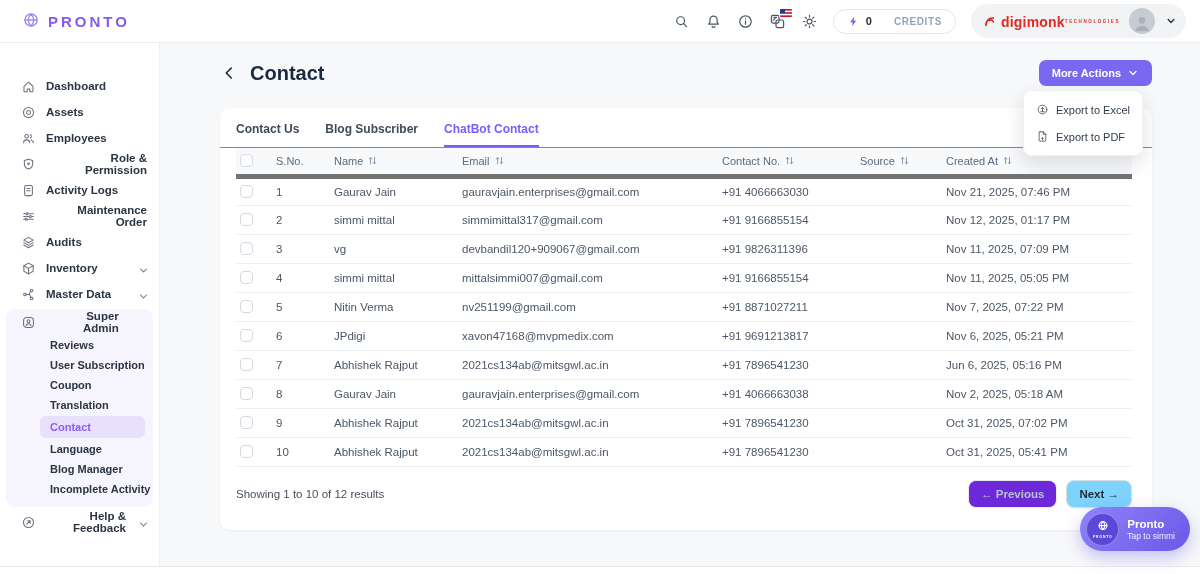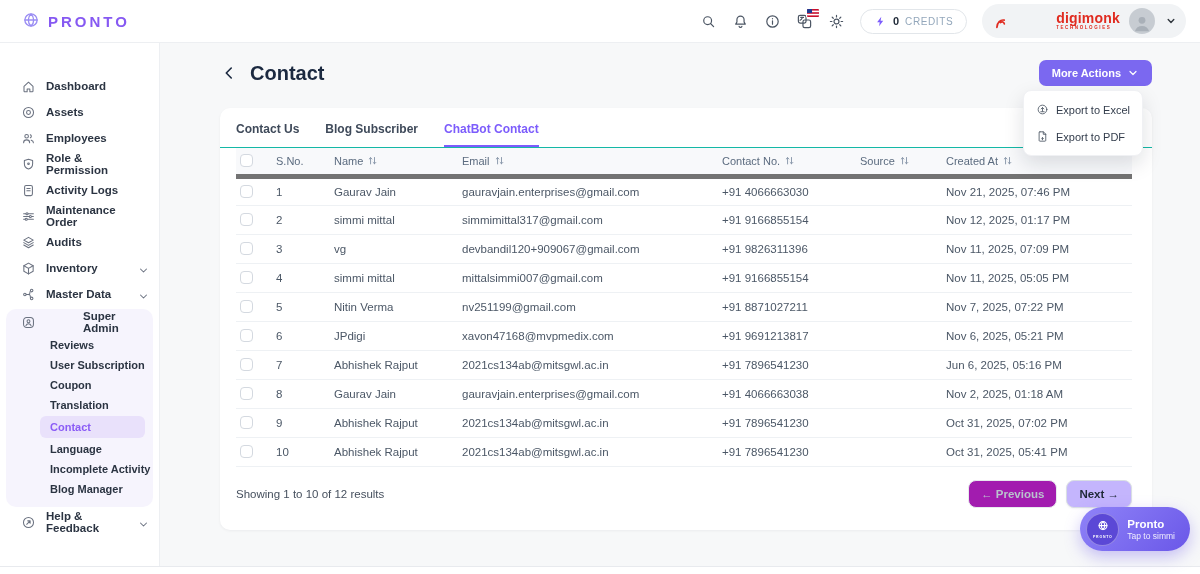--- a/index.html
+++ b/index.html
@@ -13,34 +13,34 @@
   .logo { display:flex; align-items:center; gap:6px; padding-left:22px; color:#8659f2; }
   .logo .globe { width:20px; height:20px; color:#9a8df3; }
   .logo-text { font-size:15px; font-weight:800; letter-spacing:3px; color:#8659f2; }
   .topbar-right { margin-left:auto; display:flex; align-items:center; gap:15px; padding-right:14px; }
   .icon-btn { color:#4b5563; cursor:pointer; position:relative; }
   .icon-btn .ic { width:17px; height:17px; stroke-width:1.4; }
   .flag-badge { position:absolute; top:-4px; right:-6px; width:12px; height:8px; border-radius:1px; overflow:hidden; box-shadow:0 0 0 1px #fff; }
   .credits-pill { display:flex; align-items:center; gap:6px; border:1px solid #e2e6ea; border-radius:16px; padding:5px 13px; background:#fff; cursor:pointer; }
   .credits-pill .bolt { width:13px; height:13px; color:#7c5cfc; }
   .credits-count { font-size:11px; font-weight:700; color:#1f2937; }
-  .credits-label { font-size:10px; font-weight:400; letter-spacing:.6px; color:#93a7bb; }
+  .credits-label { font-size:10px; font-weight:700; letter-spacing:.6px; color:#93a7bb;margin-left:16px; }
   .org-pill { display:flex; align-items:center; gap:9px; background:#f1f3f5; border-radius:18px; padding:4px 8px 4px 12px; cursor:pointer; }
-  .org-name-wrap { display:flex; flex-direction:column; line-height:1;margin-left:44px; }
+  .org-name-wrap { display:flex; align-items:center; line-height:1; }
   .org-row { display:flex; align-items:flex-end; gap:2px; }
   .monkey { width:16px; height:16px; }
   .org-name { font-size:14px; font-weight:800; color:#e02b20; letter-spacing:.2px; }
   .org-sub { font-size:4.5px; font-weight:700; letter-spacing:1.6px; color:#e02b20; margin-top:1px; }
   .avatar { width:26px; height:26px; border-radius:50%; background:#c7ccd2; overflow:hidden; display:flex; align-items:flex-end; justify-content:center; }
   .avatar svg { width:22px; height:22px; }
   .tb-chevron { width:14px; height:14px; color:#30363d; }
 
   
   .sidebar { position:absolute; top:43px; left:0; width:160px; bottom:8px; background:#fff; border-right:1px solid #edeff2; z-index:20; padding-top:30px; overflow:hidden; }
-  .nav-item { height:26px; display:flex; align-items:center; gap:10px; padding:0 12px 0 21px; font-size:11.5px; font-weight:600; color:#2b3442; cursor:pointer; }
+  .nav-item { height:26px; display:flex; align-items:center; gap:10px; padding:0 12px 0 21px; font-size:11.5px; font-weight:600; color:#2b3442; cursor:pointer;text-align:right; }
   .nav-item .ic { width:15px; height:15px; color:#6b7280; flex:none; stroke-width:1.4; }
   .nav-chevron { margin-left:auto; width:11px; height:11px; color:#6b7280; }
   .nav-group { margin:2px 6px; background:#f6f4fd; border-radius:10px; padding-bottom:8px; }
   .nav-group .nav-item { padding-left:15px;gap:47px; }
   .nav-sub { height:20px; display:flex; align-items:center; padding-left:44px; font-size:11px; font-weight:600; color:#2b3442; cursor:pointer; }
   .nav-sub.active { background:#e9e1fb; color:#8b5cf6; border-radius:6px; margin:1px 8px 1px 34px; padding-left:10px; height:22px; }
 
   
   .main { position:absolute; left:160px; top:43px; right:0; bottom:8px; background:#f7f8f9; }
   .page-head { position:absolute; top:17px; left:60px; right:48px; display:flex; align-items:center; }
@@ -58,22 +58,22 @@
   table { width:100%; border-collapse:collapse; table-layout:fixed; }
   thead th { background:#f8f9fb; font-size:11px; font-weight:500; color:#5b6b7f; text-align:left; height:28px; padding:0 4px; white-space:nowrap; }
   tbody td { height:29px; padding:0 4px; font-size:11.5px; color:#4b5766; border-bottom:1px solid #eef1f4; white-space:nowrap; overflow:hidden; }
   thead tr { border-bottom:5px solid #737373; }
   .sort-ic { display:inline-block; width:10px; height:11px; margin-left:4px; vertical-align:-1px; color:#8694a7; }
   .cb { width:13px; height:13px; border:1.3px solid #d4d9e0; border-radius:4px; background:#fff; cursor:pointer; }
 
   .tfoot { display:flex; align-items:center; padding:13px 20px 0 16px; }
   .summary { font-size:11.5px; color:#46505e; }
   .pager { margin-left:auto; display:flex; gap:9px; }
-  .pg-btn { font-size:11.5px; font-weight:600; border-radius:8px; padding:7px 12px; border:1px solid #e7eaee; background:#a21caf; color:#b9c2cd; font-family:inherit; }
-  .pg-btn.enabled { background:#c4b5fd; border-color:#d9dee4; color:#1f2937; cursor:pointer; box-shadow:0 1px 2px rgba(16,24,40,.05); }
+  .pg-btn { font-size:11.5px; font-weight:600; border-radius:8px; padding:7px 12px; border:1px solid #e7eaee; background:#6d28d9; color:#b9c2cd; font-family:inherit; }
+  .pg-btn.enabled { background:#7dd3fc; border-color:#d9dee4; color:#1f2937; cursor:pointer; box-shadow:0 1px 2px rgba(16,24,40,.05); }
 
   
   .dropdown { position:absolute; right:57px; top:47px; background:#fff; border:1px solid #f0f1f4; border-radius:8px; box-shadow:0 8px 20px rgba(16,24,40,.13); padding:5px 0; z-index:40; min-width:100px; }
   .dd-item { display:flex; align-items:center; gap:7px; padding:7px 12px; font-size:11px; font-weight:500; color:#333d4c; cursor:pointer; white-space:nowrap; }
   .dd-item .ic { width:13px; height:13px; color:#4b5563; flex:none; stroke-width:1.3; }
 
   
   .chat-pill { position:absolute; right:10px; bottom:15px; height:44px; border-radius:24px; background:linear-gradient(135deg,#8f83f8,#6a57e8); display:flex; align-items:center; gap:8px; padding:0 15px 0 6px; z-index:50; cursor:pointer; box-shadow:0 6px 16px rgba(106,87,232,.35); }
   .chat-logo { width:33px; height:33px; border-radius:50%; background:#5b48d6; border:1px solid rgba(255,255,255,.35); display:flex; flex-direction:column; align-items:center; justify-content:center; color:#fff; }
   .chat-logo svg { width:14px; height:14px; stroke-width:1.6; }
@@ -271,22 +271,22 @@
             <path d="m6 12 4-4 4 4"></path>
           </svg>
         </span>
     </div>
       <div class="nav-sub ">Reviews</div>
       <div class="nav-sub ">User Subscription</div>
       <div class="nav-sub ">Coupon</div>
       <div class="nav-sub ">Translation</div>
       <div class="nav-sub active">Contact</div>
       <div class="nav-sub ">Language</div>
+      <div class="nav-sub ">Blog Manager</div>
       <div class="nav-sub ">Incomplete Activity</div>
-      <div class="nav-sub ">Blog Manager</div>
     </div>
     <div class="nav-item">
       <svg class="ic" viewBox="0 0 20 20" fill="none" stroke="currentColor" stroke-width="1.4" stroke-linecap="round" stroke-linejoin="round">
         <circle cx="10" cy="10" r="6.7"></circle>
         <path d="m7.6 12.4 4.2-4.2M9 7.8h3.2V11"></path>
       </svg>
       <span>Help &amp; Feedback</span>
       <span class="nav-chevron">
         <svg class="ic" viewBox="0 0 20 20" fill="none" stroke="currentColor" stroke-width="1.4" stroke-linecap="round" stroke-linejoin="round">
           <path d="m6 8 4 4 4-4"></path>
@@ -436,21 +436,21 @@
    </tr>
             <tr>
      <td>
                 <div class="cb"></div>
               </td>
      <td>8</td>
      <td>Gaurav Jain</td>
      <td>gauravjain.enterprises@gmail.com</td>
      <td>+91 4066663038</td>
      <td></td>
-     <td>Nov 2, 2025, 01:18 AM</td>
+     <td>Nov 2, 2025, 05:18 AM</td>
    </tr>
             <tr>
      <td>
                 <div class="cb"></div>
               </td>
      <td>9</td>
      <td>Abhishek Rajput</td>
      <td>2021cs134ab@mitsgwl.ac.in</td>
      <td>+91 7896541230</td>
      <td></td>

